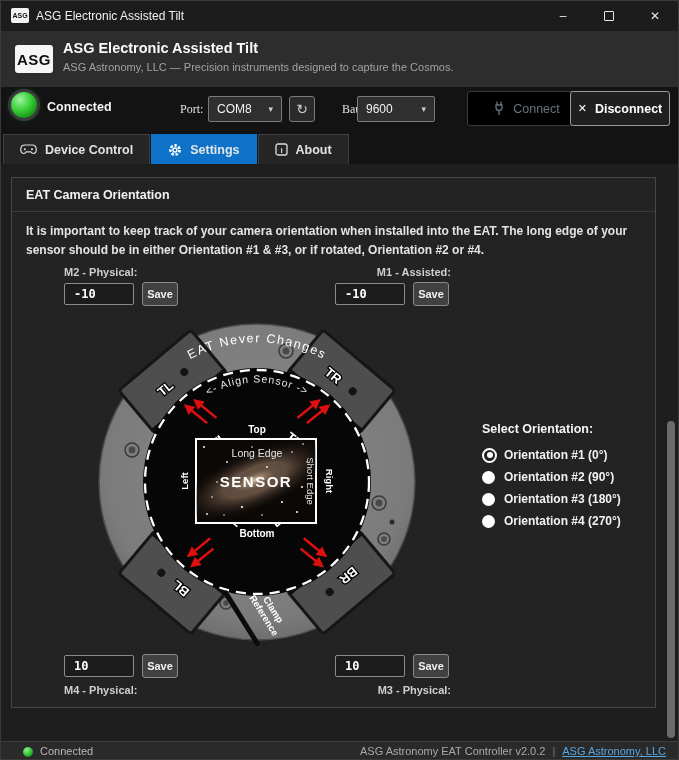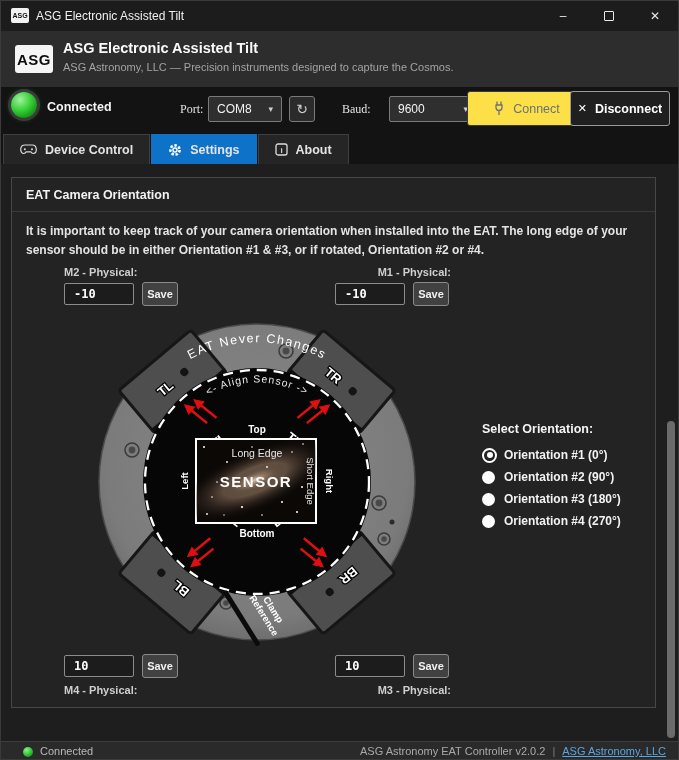--- a/index.html
+++ b/index.html
@@ -23,25 +23,25 @@
 
   
   .strip { position:absolute; top:86px; left:0; width:100%; height:77px; background:#131313; }
   .led { position:absolute; left:10px; top:5px; width:26px; height:26px; border-radius:50%;
          background:radial-gradient(circle at 35% 30%, #9ff29f, #34cf34 45%, #0f7a0f 88%);
          box-shadow:0 0 0 3px #3b3b3b, 0 0 6px rgba(60,220,60,.5); }
   .conn-label { position:absolute; left:46px; top:13px; font-size:12.5px; font-weight:bold; color:#f5f5f5; }
   .fld-label { position:absolute; top:15px; font-size:12px; color:#e2e2e2;font-family:Liberation Serif, serif; }
   .lab-port { left:179px; } .lab-baud { left:341px; }
   .select { position:absolute; top:9px; height:26px; background:#2f2f2f; border:1px solid #7a7a7a; border-radius:2px; color:#f2f2f2; font-size:12px; display:flex; align-items:center; padding:0 8px; }
-  .sel-port { left:207px; width:74px; } .sel-baud { left:388px; width:88px; }
+  .sel-port { left:207px; width:74px; } .sel-baud { left:356px; width:78px; }
   .select .caret { margin-left:auto; color:#cfcfcf; font-size:9px; padding-left:14px; }
   .refresh { position:absolute; left:288px; top:9px; width:26px; height:26px; background:#2b2b2b; border:1px solid #7a7a7a; border-radius:3px; color:#cfcfcf; font-size:14px; display:flex; align-items:center; justify-content:center; }
   .btn { position:absolute; top:4px; height:35px; border-radius:3px; display:flex; align-items:center; justify-content:center; gap:8px; font-size:12.5px; }
-  .btn-connect { left:466px; width:119px; background:#fde047; border:1px solid #3a3a3a; color:#69727a; }
+  .btn-connect { left:466px; width:119px; background:#000000; border:1px solid #3a3a3a; color:#69727a; }
   .btn-disconnect { left:569px; width:100px; background:#1f1f1f; border:1px solid #9a9a9a; color:#fff; font-weight:bold; }
   .x-ico { font-size:11px; font-weight:bold; }
 
   .tabs { position:absolute; left:2px; top:47px; display:flex; }
   .tab { height:30px; display:flex; align-items:center; gap:8px; padding:0 16px; background:#252525; border:1px solid #3f3f3f; border-bottom:none; font-size:12.5px; font-weight:600; color:#e3e3e3; margin-right:1px; }
   .tab.active { background:#0d72c8; border-color:#0d72c8; color:#e5e5e5; }
 
   
   .content { position:absolute; top:163px; left:0; width:100%; height:577px; background:#1e1e1e; }
   .panel { position:absolute; left:10px; top:13px; width:645px; height:531px; background:#232323; border:1px solid #474747; border-radius:0; }
@@ -167,21 +167,21 @@
       <div class="desc">It is important to keep track of your camera orientation when installed into the EAT. The long edge of your sensor should be in either Orientation #1 &amp; #3, or if rotated, Orientation #2 or #4.</div>
 
       <div class="mgroup mg-m2">
         <div class="mlabel">M2 - Physical:</div>
         <div class="mrow">
           <input class="minput" value="-10" style="">
           <div class="save">Save</div>
         </div>
       </div>
       <div class="mgroup mg-m1">
-        <div class="mlabel right">M1 - Physical:</div>
+        <div class="mlabel right">M1 - Assisted:</div>
         <div class="mrow">
           <input class="minput" value="-10" style="">
           <div class="save">Save</div>
         </div>
       </div>
 
       <svg class="diagram" width="330" height="330" viewBox="0 0 330 330">
         <defs>
           <radialGradient id="ringGrad" cx="50%" cy="45%" r="60%">
             <stop offset="0%" stop-color="#8a8a8a"></stop>

